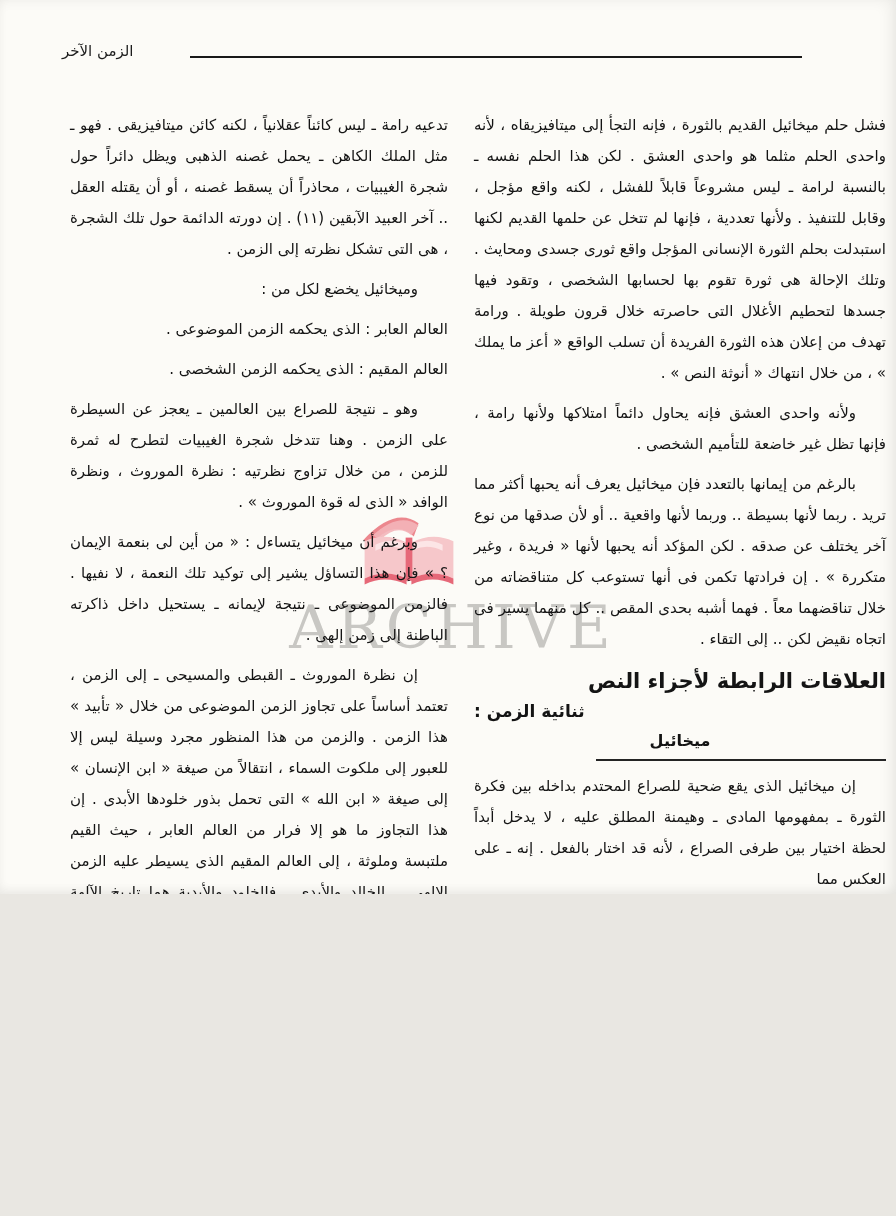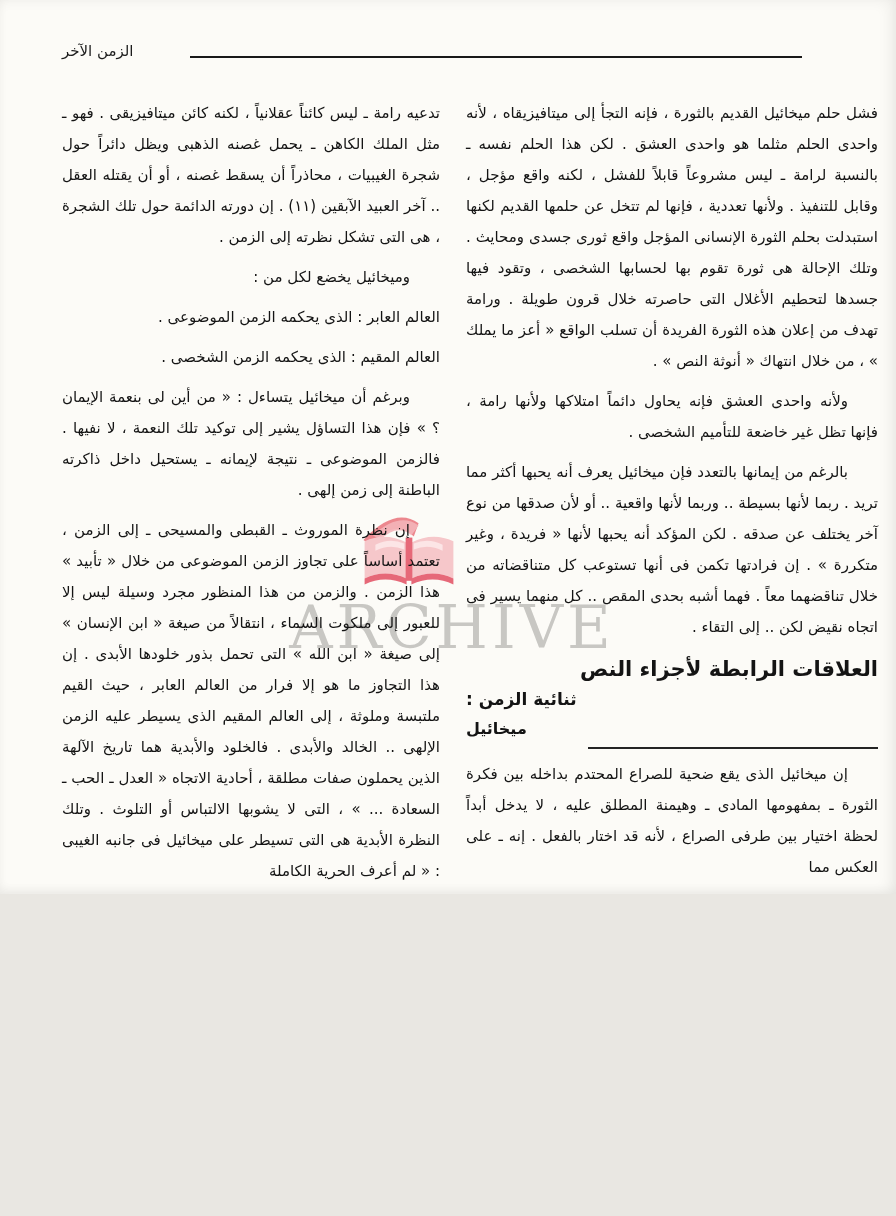--- a/index.html
+++ b/index.html
@@ -17,35 +17,35 @@
   .head-rule{position:absolute;left:190px;top:56px;width:612px;height:2px;background:#191919;}
   
   .watermark{position:absolute;left:268px;top:504px;width:368px;text-align:center;z-index:0;pointer-events:none;}
   .wm-logo{position:absolute;left:80px;top:0;width:122px;height:96px;opacity:.9;}
   .wm-brand{
     margin-top:92px;font-family:"DejaVu Serif",serif;font-size:60px;line-height:62px;
     color:#bfbeba;letter-spacing:4px;opacity:.85;white-space:nowrap;
   }
   .wm-url{font-size:17px;color:#e2837b;opacity:.9;letter-spacing:.5px;margin-top:0;white-space:nowrap;}
   
-  .col{position:absolute;top:98px;direction:rtl;z-index:1;}
+  .col{position:absolute;top:110px;direction:rtl;z-index:1;margin-left:8px;}
   .col-right{left:466px;width:412px;}
   .col-left{left:62px;width:378px;}
   .body-p{
     margin:0 0 9px 0;font-size:15px;line-height:31px;
     text-align:justify;text-align-last:right;text-indent:30px;
   }
   .flush{text-indent:0;}
   .section-heading{font-size:21px;font-weight:bold;margin:14px 0 8px;text-align:right;}
   .sub-heading{font-size:17px;font-weight:bold;margin:0 0 10px;text-align:left;}
   .quote{
     font-weight:bold;margin:0 0 8px;padding:0 8px 0 80px;
     font-size:15px;line-height:31px;text-align:justify;text-align-last:center;text-indent:0;
   }
-  .attribution{font-weight:bold;font-size:16px;margin:0;text-align:left;}
+  .attribution{font-weight:bold;font-size:16px;margin:0;text-align:center;}
   .attr-rule{width:290px;height:2px;background:#242424;margin:9px 0 10px -14px;}
   
   .page-number{position:absolute;left:64px;top:1128px;font-size:21px;font-weight:bold;direction:rtl;text-align:right;}
   .scan-artifact{
     position:absolute;left:-6px;top:1178px;width:46px;height:1px;background:#c9c6c0;
     transform:rotate(38deg);
   }
 </style>
 </head>
 <body>
@@ -79,20 +79,21 @@
     <p class="attribution">ميخائيل</p>
     <div class="attr-rule"></div>
     <p class="body-p">إن ميخائيل الذى يقع ضحية للصراع المحتدم بداخله بين فكرة الثورة ـ بمفهومها المادى ـ وهيمنة المطلق عليه ، لا يدخل أبداً لحظة اختيار بين طرفى الصراع ، لأنه قد اختار بالفعل . إنه ـ على العكس مما</p>
   </section>
 
   <section class="col col-left">
     <p class="body-p flush">تدعيه رامة ـ ليس كائناً عقلانياً ، لكنه كائن ميتافيزيقى . فهو ـ مثل الملك الكاهن ـ يحمل غصنه الذهبى ويظل دائراً حول شجرة الغيبيات ، محاذراً أن يسقط غصنه ، أو أن يقتله العقل .. آخر العبيد الآبقين (١١) . إن دورته الدائمة حول تلك الشجرة ، هى التى تشكل نظرته إلى الزمن .</p>
     <p class="body-p">وميخائيل يخضع لكل من :</p>
     <p class="body-p flush">العالم العابر : الذى يحكمه الزمن الموضوعى .</p>
     <p class="body-p flush">العالم المقيم : الذى يحكمه الزمن الشخصى .</p>
+    <p class="body-p">وهو ـ نتيجة للصراع بين العالمين ـ يعجز عن السيطرة على الزمن . وهنا تتدخل شجرة الغيبيات لتطرح له ثمرة للزمن ، من خلال تزاوج نظرتيه : نظرة الموروث ، ونظرة الوافد « الذى له قوة الموروث » .</p>
     <p class="body-p">وبرغم أن ميخائيل يتساءل : « من أين لى بنعمة الإيمان ؟ » فإن هذا التساؤل يشير إلى توكيد تلك النعمة ، لا نفيها . فالزمن الموضوعى ـ نتيجة لإيمانه ـ يستحيل داخل ذاكرته الباطنة إلى زمن إلهى .</p>
     <p class="body-p">إن نظرة الموروث ـ القبطى والمسيحى ـ إلى الزمن ، تعتمد أساساً على تجاوز الزمن الموضوعى من خلال « تأبيد » هذا الزمن . والزمن من هذا المنظور مجرد وسيلة ليس إلا للعبور إلى ملكوت السماء ، انتقالاً من صيغة « ابن الإنسان » إلى صيغة « ابن الله » التى تحمل بذور خلودها الأبدى . إن هذا التجاوز ما هو إلا فرار من العالم العابر ، حيث القيم ملتبسة وملوثة ، إلى العالم المقيم الذى يسيطر عليه الزمن الإلهى .. الخالد والأبدى . فالخلود والأبدية هما تاريخ الآلهة الذين يحملون صفات مطلقة ، أحادية الاتجاه « العدل ـ الحب ـ السعادة ... » ، التى لا يشوبها الالتباس أو التلوث . وتلك النظرة الأبدية هى التى تسيطر على ميخائيل فى جانبه الغيبى : « لم أعرف الحرية الكاملة</p>
   </section>
 
   <div class="page-number">٢٨٧</div>
 
   <div class="scan-artifact"></div>
 
 </div>
 

